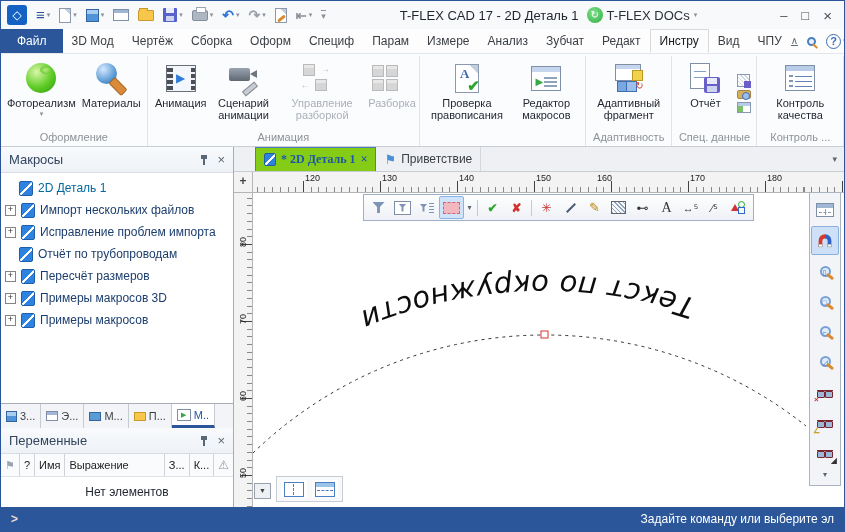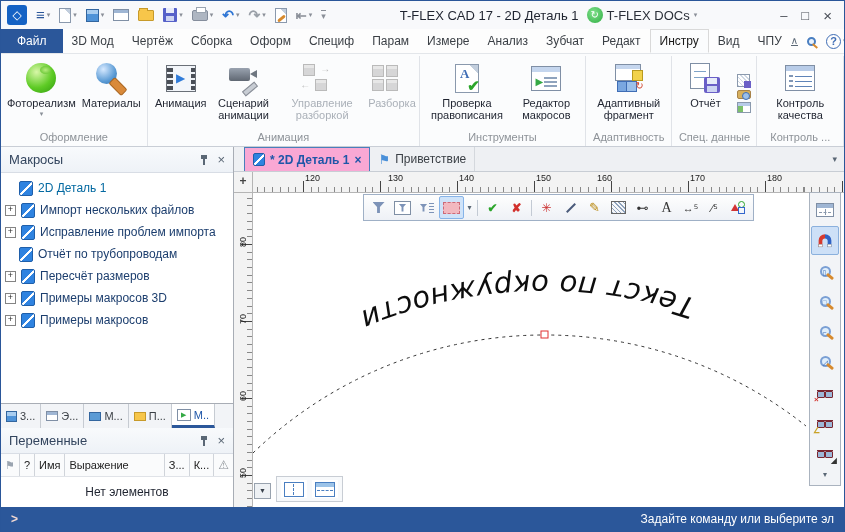--- a/index.html
+++ b/index.html
@@ -143,21 +143,21 @@
   .varcols{height:22px;display:flex;align-items:stretch;background:#fafbfc;border-bottom:1px solid #e0e3e8;font-size:11px;color:#222;}
   .vc{display:flex;align-items:center;padding:0 4px;border-right:1px solid #d0d4da;white-space:nowrap;overflow:hidden;}
   .vflag{color:#9aa4b0;font-size:11px;}
   .vwarn{color:#8a9096;font-size:12px;}
   .varempty{height:30px;display:flex;align-items:center;justify-content:center;color:#1f2430;background:#fff;margin-left:20px;}
 
   
   .maincol{flex:1;position:relative;display:flex;flex-direction:column;background:#fff;min-width:0;}
   .doctabs{height:25px;background:#eef0f3;border-bottom:1px solid #c8cdd4;display:flex;align-items:stretch;box-sizing:border-box;}
   .dtab{display:flex;align-items:center;gap:5px;padding:0 8px;}
-  .dtab.active{background:#f9a8d4;border:1px solid #4a7ebb;border-bottom:none;color:#1e56a8;font-weight:bold;margin-left:10px;}
+  .dtab.active{background:#84cc16;border:1px solid #4a7ebb;border-bottom:none;color:#1e56a8;font-weight:bold;margin-left:21px;font-family:Liberation Serif, serif;}
   .dtab.active .dclose{color:#1e56a8;font-weight:bold;}
   .dtab.plain{color:#3a3f45;border-right:1px solid #d4d8dd;}
   .dflag{color:#4a90d9;font-size:13px;}
   .dt-caret{margin-left:auto;align-self:center;color:#5a6775;font-size:9px;padding-right:7px;}
   .rulerrow{height:21px;display:flex;}
   .rcorner{width:19px;height:21px;background:#f3f3f3;border-right:1px solid #b5b5b5;border-bottom:1px solid #b5b5b5;
     box-sizing:border-box;text-align:center;font-size:12px;font-weight:bold;color:#444;line-height:19px;}
   .hruler{flex:1;position:relative;border-bottom:1px solid #b5b5b5;box-sizing:border-box;background:
     repeating-linear-gradient(90deg,#444 0 1px,transparent 1px 77px) -27px bottom/120% 11px no-repeat,
     repeating-linear-gradient(90deg,#888 0 1px,transparent 1px 7.7px) -27px bottom/120% 5px no-repeat,#f3f3f3;}
@@ -401,21 +401,20 @@
         </div>
         <div class="rbtn">
           <span class="ric">
               <span class="mi b-winplay">
                 <i>▶</i>
               </span>
             </span>
           <span class="rlabel">Редактор макросов</span>
         </div>
       </div>
-      <div class="rgroup-label">Инструменты</div>
     </div>
     <div class="rgroup">
       <div class="rbtns">
         <div class="rbtn">
           <span class="ric">
               <span class="mi b-adapt">
                 <span class="c1"></span>
                 <span class="c2"></span>
                 <span class="c3"></span>
                 <i class="r">↻</i>
@@ -557,21 +556,21 @@
         <span class="dtab plain">
           <span class="dflag">⚑</span>
           <span>Приветствие</span>
         </span>
         <span class="dt-caret">▾</span>
       </div>
       <div class="rulerrow">
         <div class="rcorner">+</div>
         <div class="hruler">
           <span class="hnum" style="left:52px">120</span>
-          <span class="hnum" style="left:135px">130</span>
+          <span class="hnum" style="left:129px">130</span>
           <span class="hnum" style="left:206px">140</span>
           <span class="hnum" style="left:283px">150</span>
           <span class="hnum" style="left:344px">160</span>
           <span class="hnum" style="left:437px">170</span>
           <span class="hnum" style="left:514px">180</span>
         </div>
       </div>
       <div class="canvasrow">
         <div class="vruler">
           <span class="vnum" style="top:44px">80</span>

